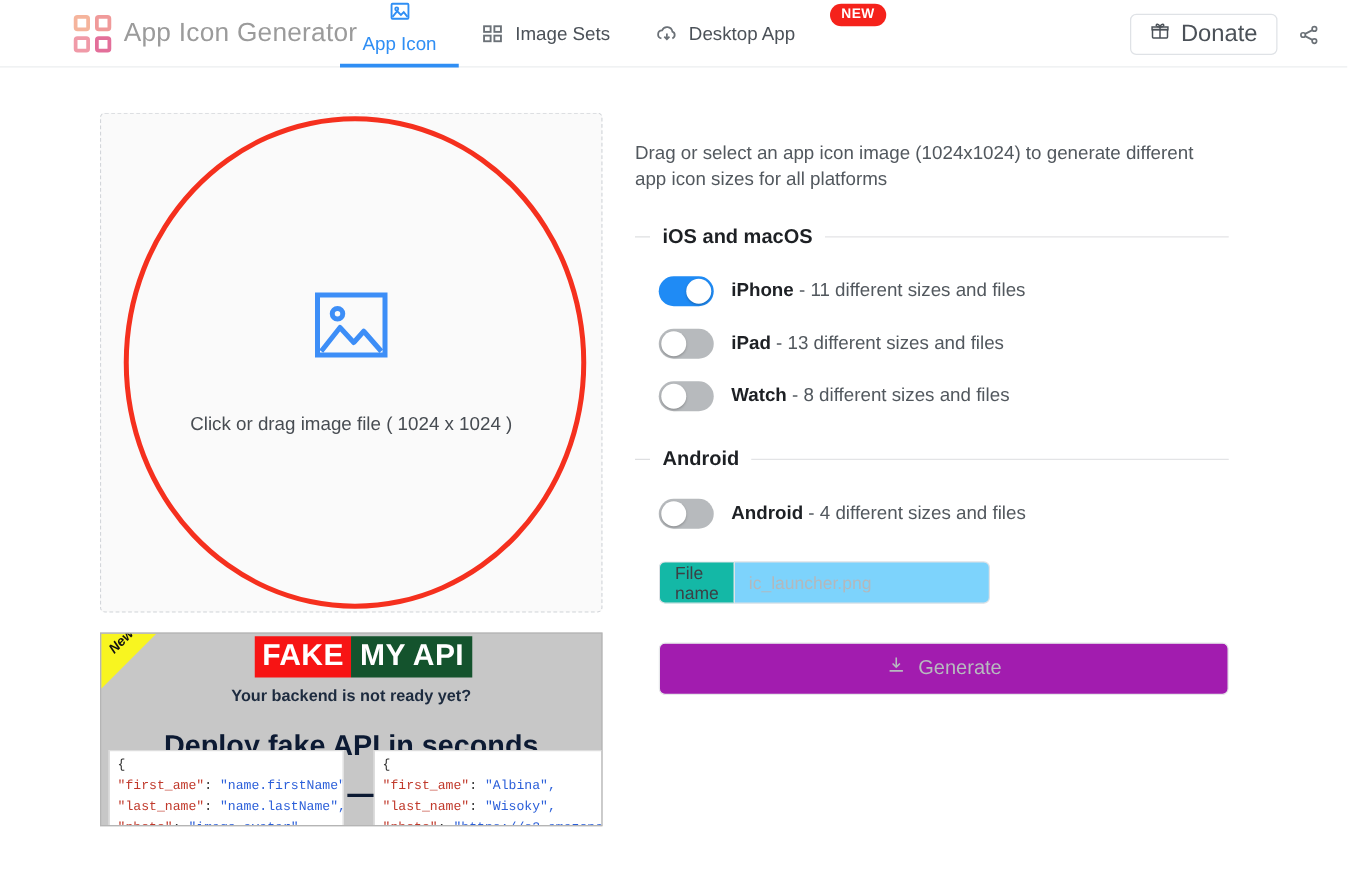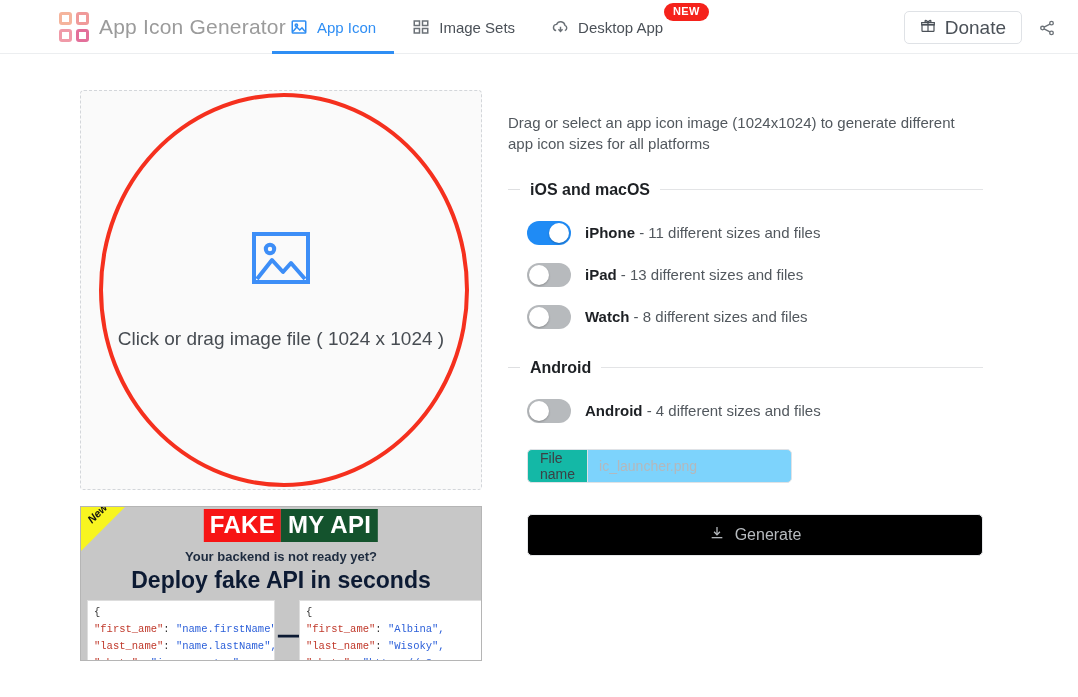--- a/index.html
+++ b/index.html
@@ -63,21 +63,21 @@
     align-items: center;
     gap: 9px;
     padding: 0 18px;
     height: 54px;
     font-size: 15px;
     color: #4b5158;
     position: relative;
     cursor: pointer;
     white-space: nowrap;
   }
-  .nav-tab.active { color: #2f8ef4; }
+  .nav-tab.active { color: #2f8ef4; flex-direction: column; }
   .nav-tab.active::after {
     content: "";
     position: absolute;
     left: 0; right: 0; bottom: 0;
     height: 3px;
     background: #2f8ef4;
   }
   .nav-icon { width: 18px; height: 18px; display: block; }
   #new-badge {
     position: absolute;
@@ -134,21 +134,21 @@
     border-radius: 4px;
     background: #fafafa;
     display: flex;
     flex-direction: column;
     align-items: center;
     justify-content: center;
     cursor: pointer;
   }
   #dropzone-icon { margin-bottom: 38px; }
   #dropzone-label {
-    font-size: 19px;
+    font-size: 15px;
     color: #474c52;
   }
   #annotation-circle {
     position: absolute;
     left: 99px;
     top: 39px;
     width: 370px;
     height: 394px;
     border: 4px solid #f5301e;
     border-radius: 50%;
@@ -199,21 +199,21 @@
   #ad-tagline {
     position: absolute;
     top: 42px; left: 0; right: 0;
     text-align: center;
     font-size: 13px;
     font-weight: bold;
     color: #1d2b3f;
   }
   #ad-headline {
     position: absolute;
-    top: 60px; left: 0; right: 0;
+    top: 76px; left: 0; right: 0;
     text-align: center;
     font-size: 23px;
     font-weight: bold;
     color: #0c1a33;
   }
   .code-block {
     position: absolute;
     top: 93px;
     background: #fff;
     border: 1px solid #ddd;
@@ -330,21 +330,21 @@
     outline: none;
     background: #7dd3fc;
   }
   #filename-input::placeholder { color: #b4b8bc; }
 
   #generate-button {
     margin-top: 31px;
     margin-left: 19px;
     width: 456px;
     height: 42px;
-    background: #000000;
+    background: #a21caf;
     border: 1px solid #e6e8ea;
     border-radius: 5px;
     display: flex;
     align-items: center;
     justify-content: center;
     gap: 10px;
     font-size: 16px;
     color: #b7bbbf;
     cursor: default;
   }

